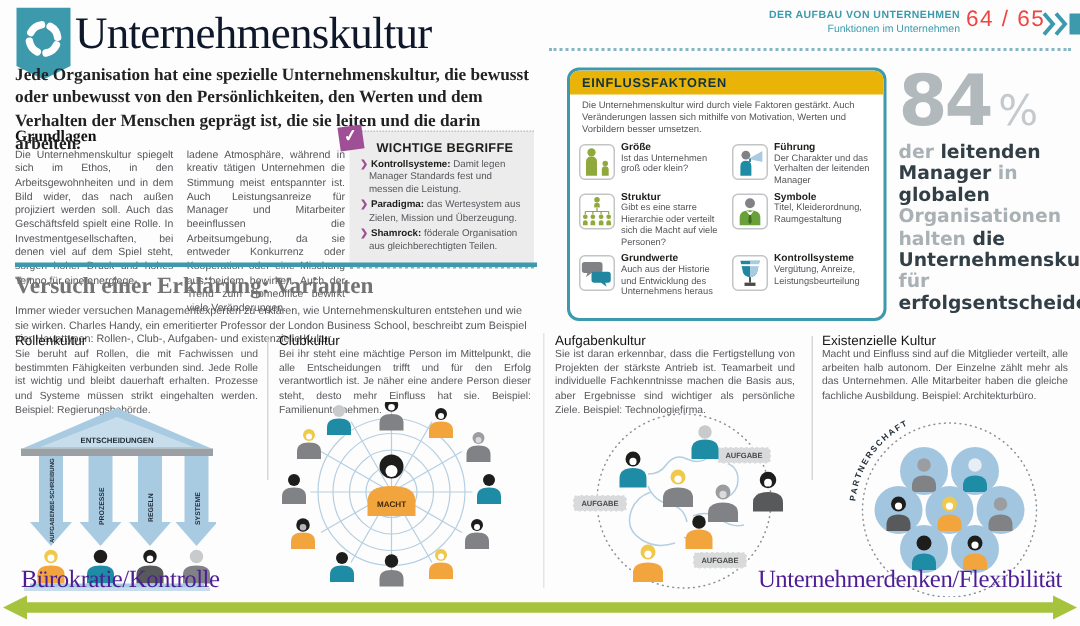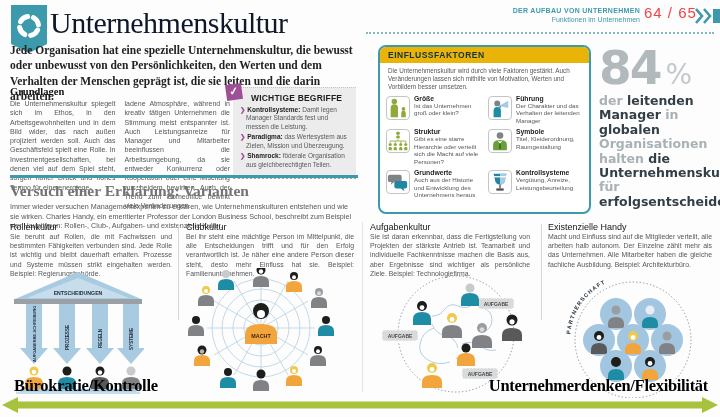--- a/index.html
+++ b/index.html
@@ -64,22 +64,22 @@
   
   .culture { top:222px; }
   .culture h4 { font-size:9px; font-weight:normal; color:#151515; margin-bottom:0; }
   .culture p { font-size:6.9px; line-height:1.33; color:#56575b; text-align:justify; }
   #cult0 { left:10px;  width:162px; }
   #cult1 { left:186px; width:168px; }
   #cult2 { left:370px; width:160px; }
   #cult3 { left:548px; width:164px; }
   .vdiv { width:1px; background:#d7d7d7; }
   
-  .spec-label { top:376px; font-family:"Liberation Serif", serif; font-weight:bold;
-    font-size:16.5px; color:#000000; letter-spacing:-0.3px; }
+  .spec-label { top:376px; font-family:"Liberation Serif", serif; font-weight:normal;
+    font-size:16.5px; color:#4c1d95; letter-spacing:-0.3px; }
   #spec-left { left:14px; }
   #spec-right { right:12px; }
   #spec-arrow { left:0; top:395px; }
   svg text { font-family:"Liberation Sans", sans-serif; }
 </style>
 </head>
 <body>
 
 <div id="page">
 
@@ -250,21 +250,21 @@
   </div>
   <div id="cult1" class="abs culture">
     <h4>Clubkultur</h4>
     <p>Bei ihr steht eine mächtige Person im Mittelpunkt, die alle Entscheidungen trifft und für den Erfolg verantwortlich ist. Je näher eine andere Person dieser steht, desto mehr Einfluss hat sie. Beispiel: Familienunternehmen.</p>
   </div>
   <div id="cult2" class="abs culture">
     <h4>Aufgabenkultur</h4>
     <p>Sie ist daran erkennbar, dass die Fertigstellung von Projekten der stärkste Antrieb ist. Teamarbeit und individuelle Fachkenntnisse machen die Basis aus, aber Ergebnisse sind wichtiger als persönliche Ziele. Beispiel: Technologiefirma.</p>
   </div>
   <div id="cult3" class="abs culture">
-    <h4>Existenzielle Handy</h4>
+    <h4>Existenzielle Kultur</h4>
     <p>Macht und Einfluss sind auf die Mitglieder verteilt, alle arbeiten halb autonom. Der Einzelne zählt mehr als das Unternehmen. Alle Mitarbeiter haben die gleiche fachliche Ausbildung. Beispiel: Architekturbüro.</p>
   </div>
   <div class="abs vdiv" style="left:178px;top:224px;height:96px;"></div>
   <div class="abs vdiv" style="left:362px;top:222px;height:170px;background:#e5e5e5;"></div>
   <div class="abs vdiv" style="left:541px;top:224px;height:96px;"></div>
 
   <svg class="abs" style="left:12px;top:270px;" width="132" height="126" viewBox="0 0 132 126">
     <path d="M66,2 L129,29 H3 Z" fill="#a9cbe2"></path>
     <path d="M66,8 L117,28 H15 Z" fill="#c8ddec"></path>
     <text x="66" y="25" text-anchor="middle" font-size="5.2" font-weight="bold" fill="#1d2a35">ENTSCHEIDUNGEN</text>

